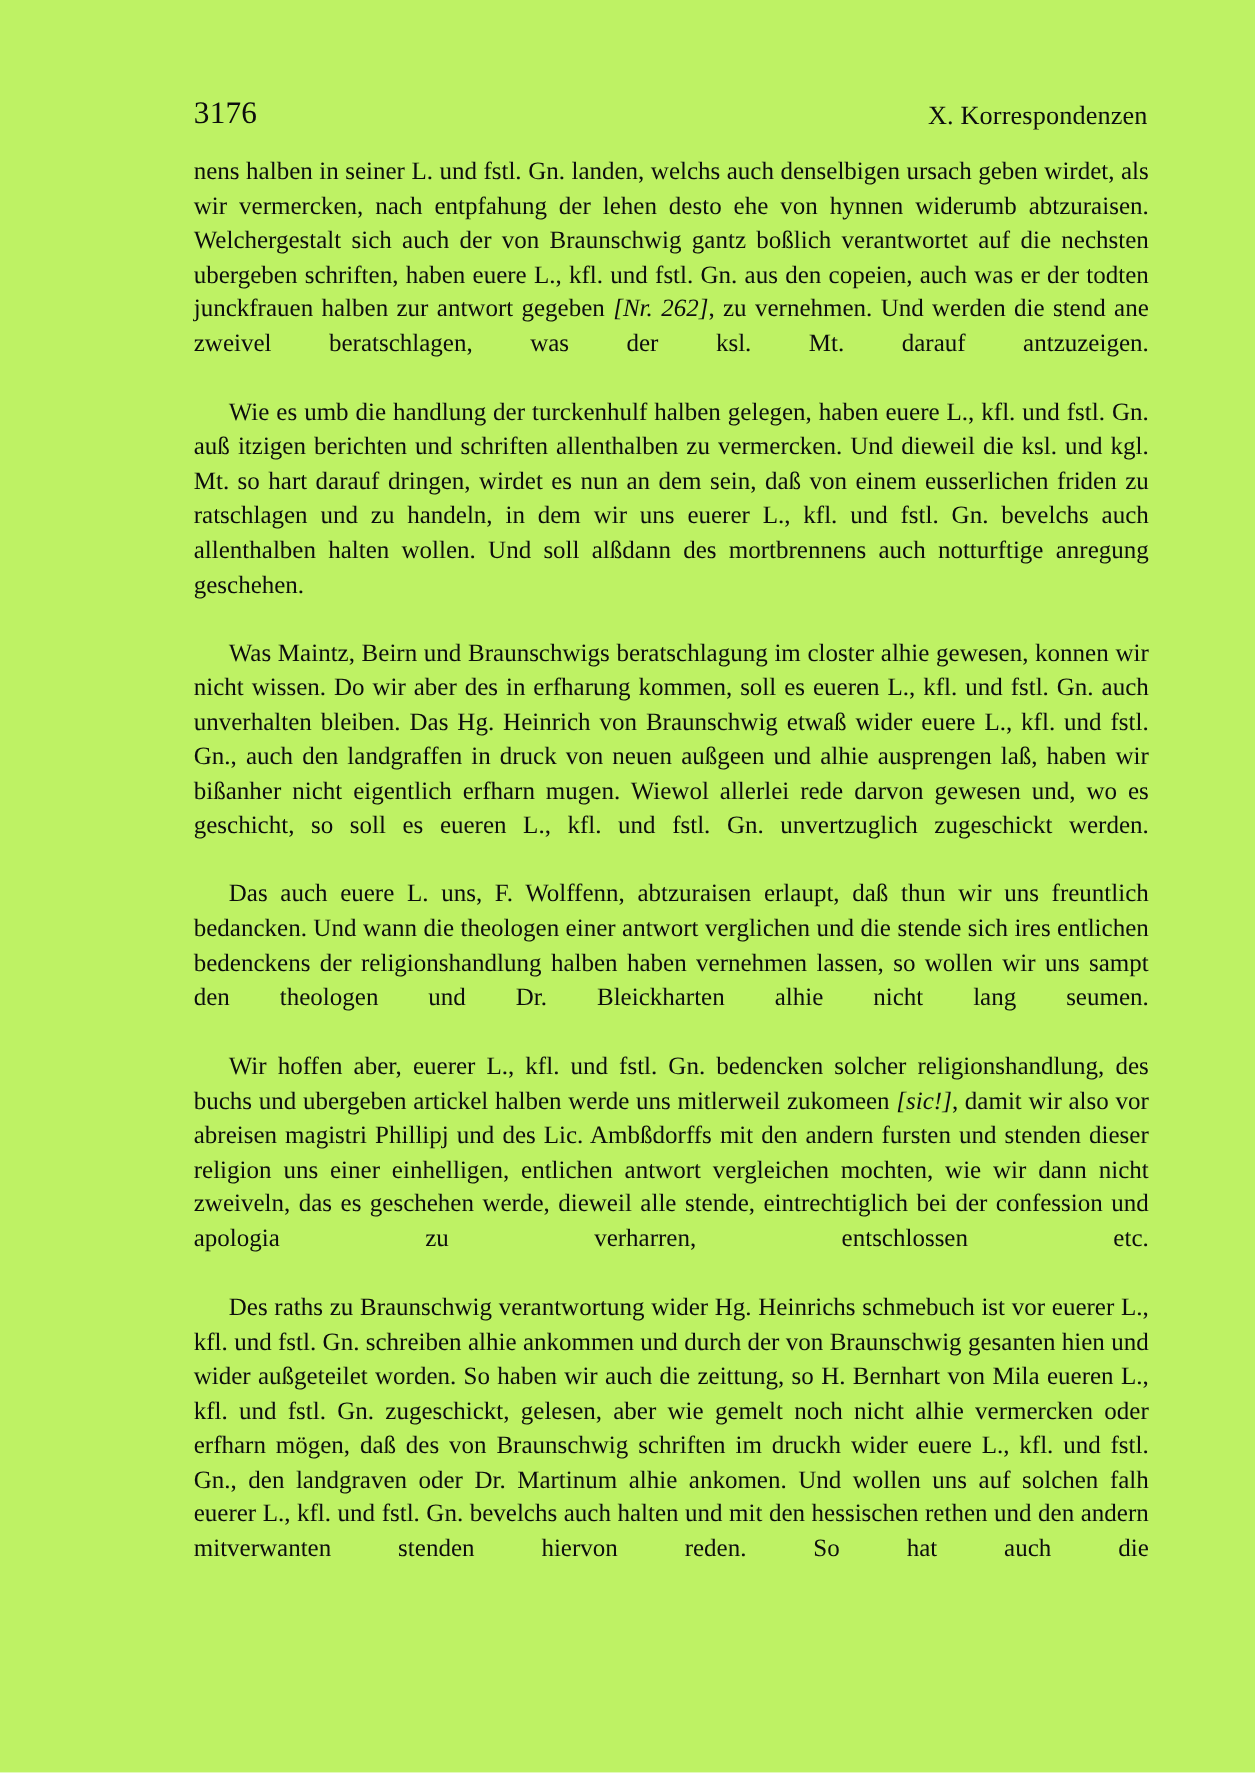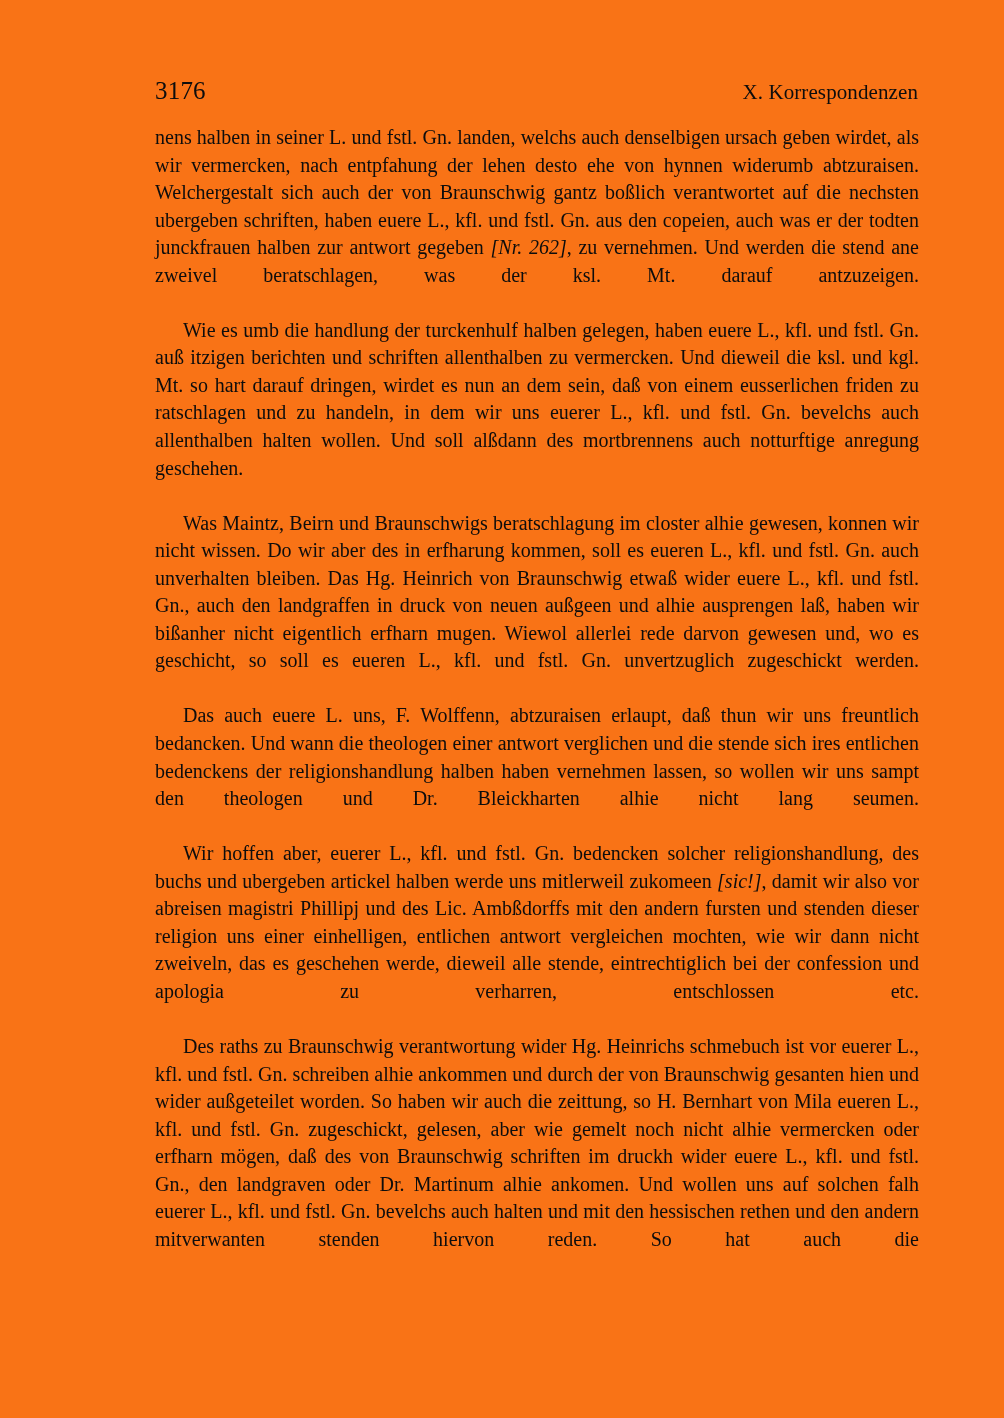--- a/index.html
+++ b/index.html
@@ -4,21 +4,21 @@
 <style>
   html, body {
     margin: 0;
     padding: 0;
     background: #ffffff;
   }
   .page {
     position: relative;
     width: 1004px;
     height: 1418px;
-    background: #f97316;
+    background: #bef264;
     margin: 0 auto;
     overflow: hidden;
     font-family: "Liberation Serif", "DejaVu Serif", serif;
     color: #0d0d0d;
   }
 
   
   .running-head {
     position: absolute;
     left: 155px;

